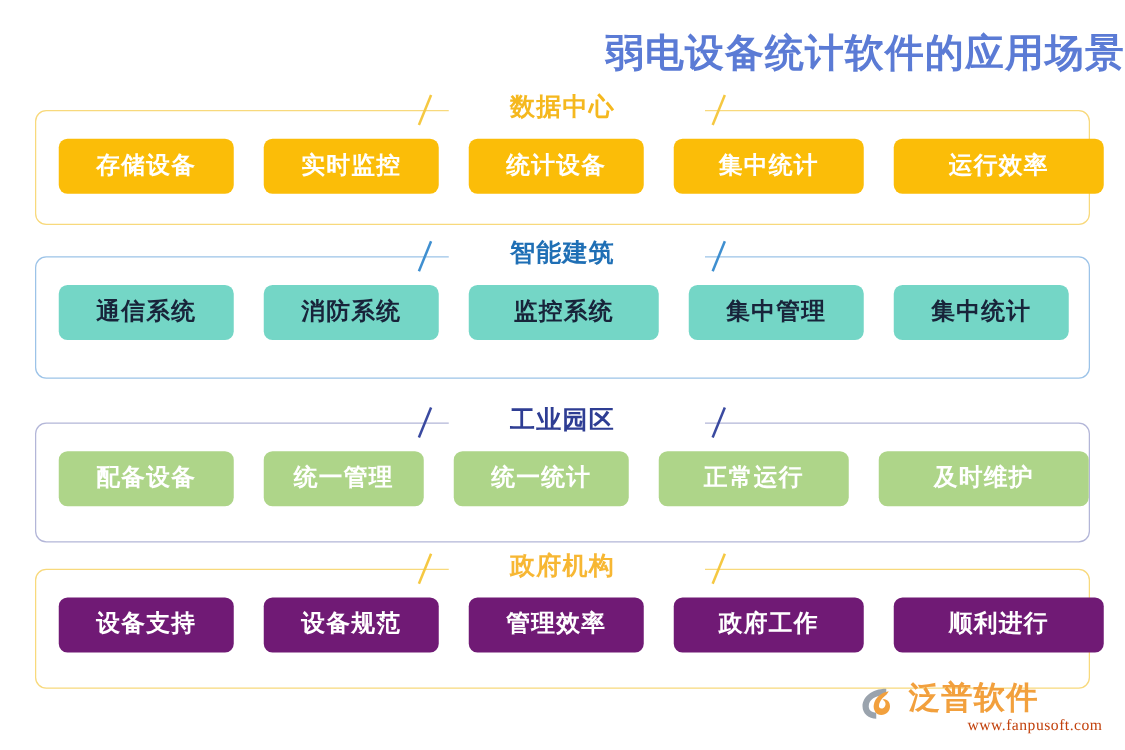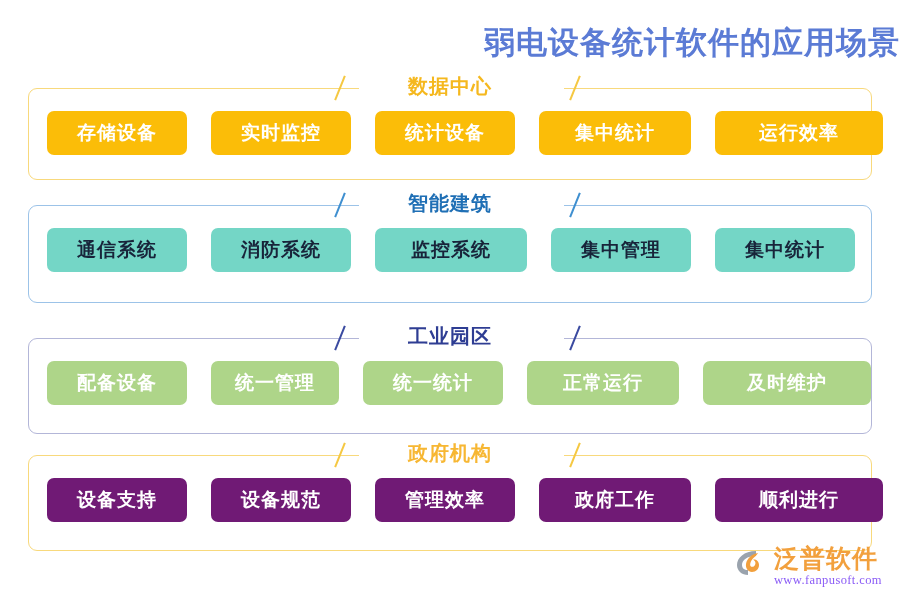--- a/index.html
+++ b/index.html
@@ -174,24 +174,25 @@
     font-size: 25px;
     font-weight: bold;
     color: #f2a03d;
     letter-spacing: 1px;
     line-height: 1.05;
     font-family: "Liberation Serif", "DejaVu Serif", serif;
   }
 
   .logo-url {
     font-size: 12.5px;
-    color: #8b5cf6;
+    color: #c2410c;
     letter-spacing: 0.4px;
     font-family: "Liberation Serif", "DejaVu Serif", serif;
     margin-top: 1px;
+    margin-left: 47px;
   }
 </style>
 </head>
 <body>
 
 <div class="page">
 
   <div class="title">弱电设备统计软件的应用场景</div>
 
   <div class="section" id="sec1">

